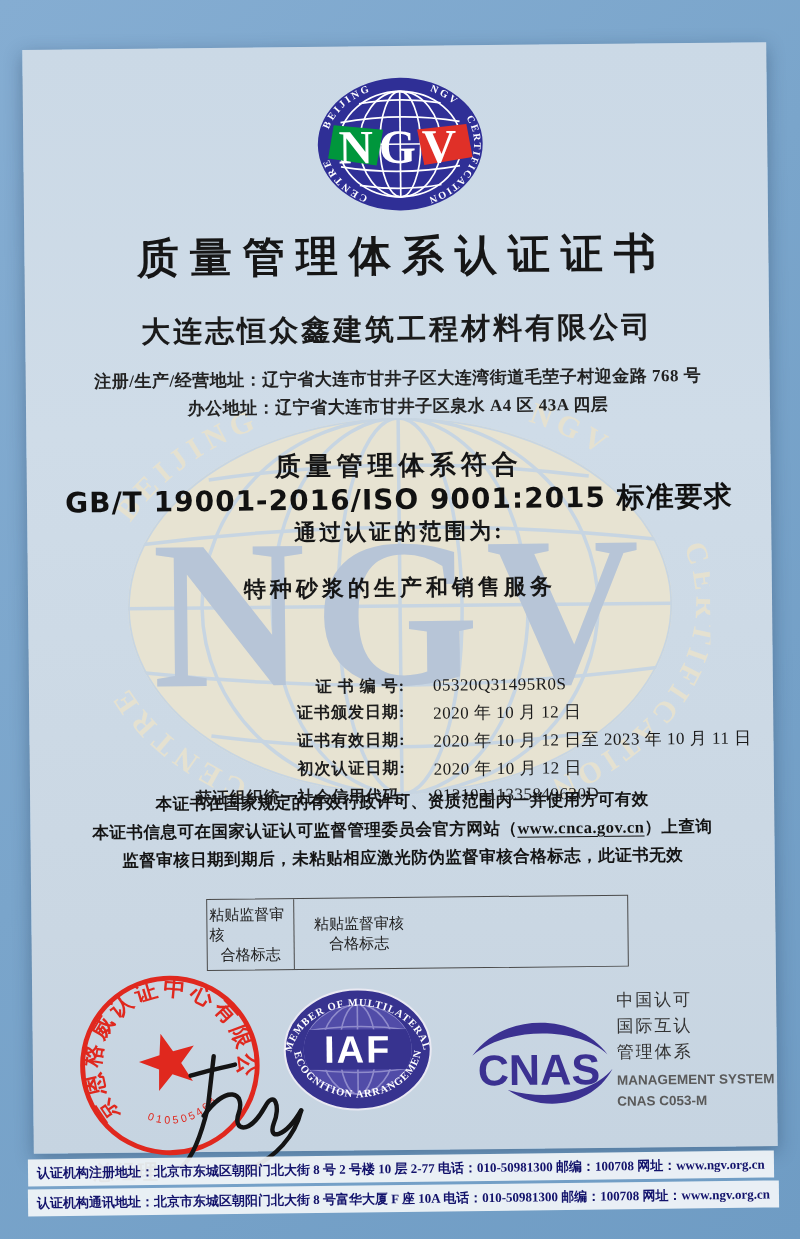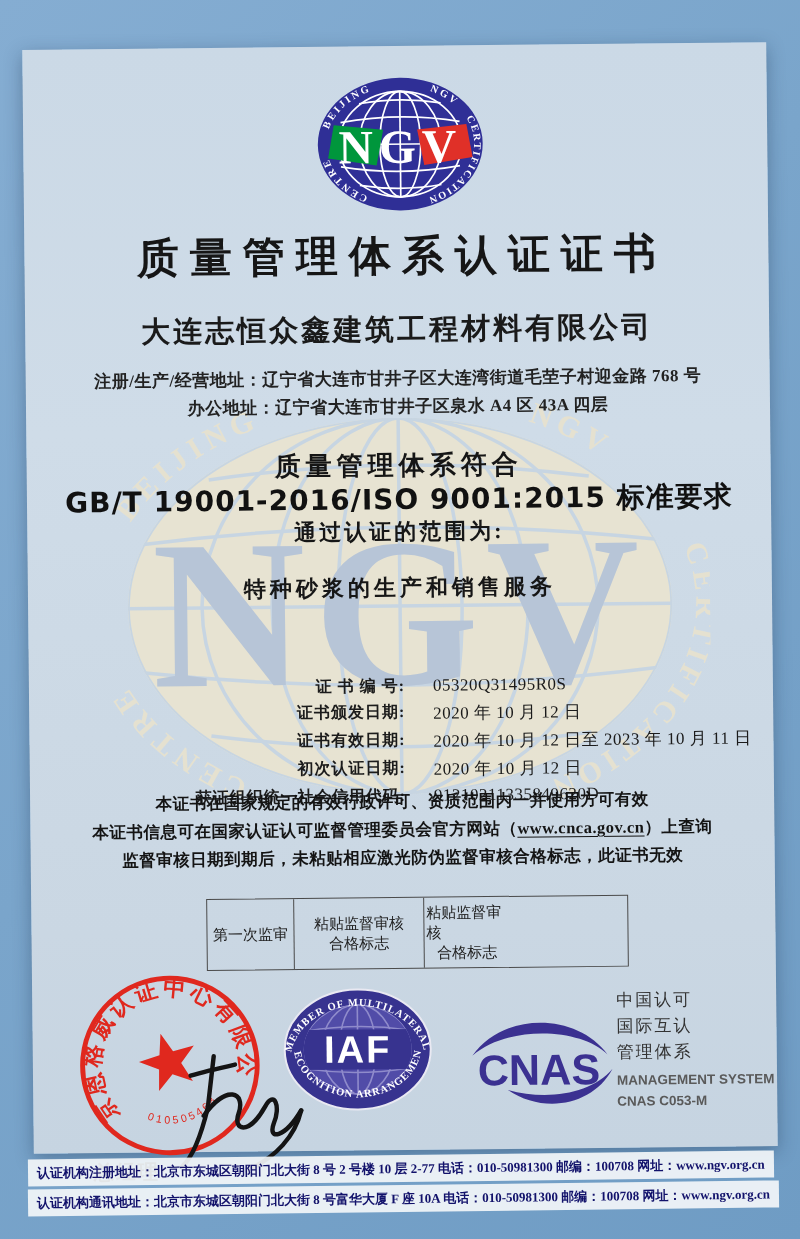--- a/index.html
+++ b/index.html
@@ -166,21 +166,20 @@
       </div>
     </div>
 
     <div class="abs center notice">
       <div>本证书在国家规定的有效行政许可、资质范围内一并使用方可有效</div>
       <div><span>本证书信息可在国家认证认可监督管理委员会官方网站（</span><u>www.cnca.gov.cn</u><span>）上查询</span></div>
       <div>监督审核日期到期后，未粘贴相应激光防伪监督审核合格标志，此证书无效</div>
     </div>
 
     <div class="abs audit">
-      <div>第一次监审</div>
       <div>
         <div>粘贴监督审核</div>
           <div>合格标志</div>
       </div>
       <div>
         <div>粘贴监督审核</div>
           <div>合格标志</div>
       </div>
     </div>
 

